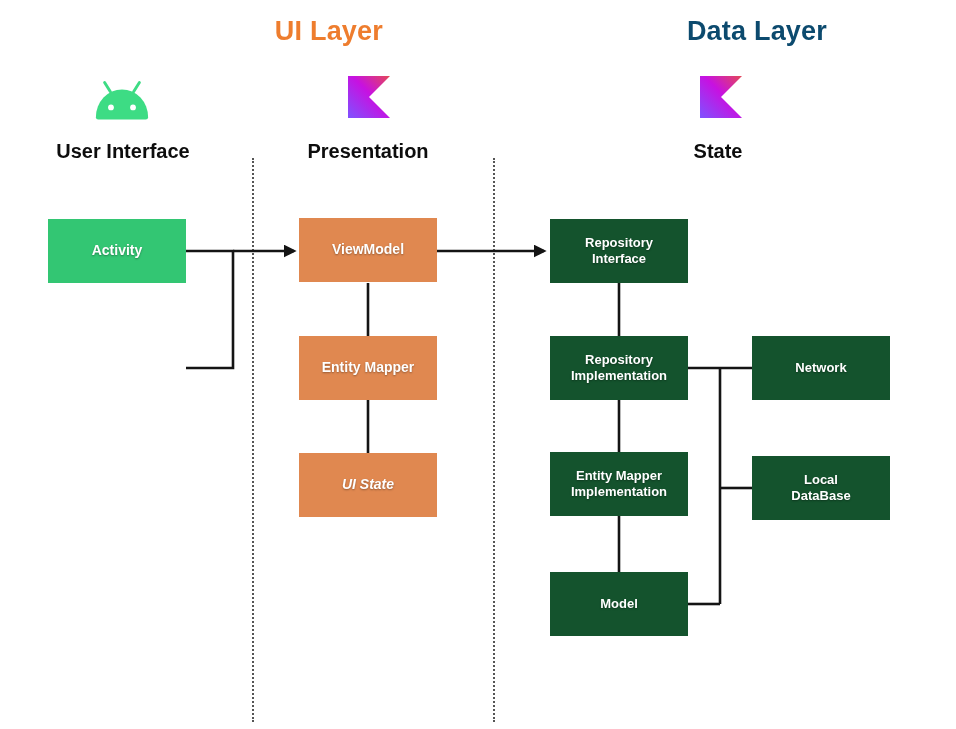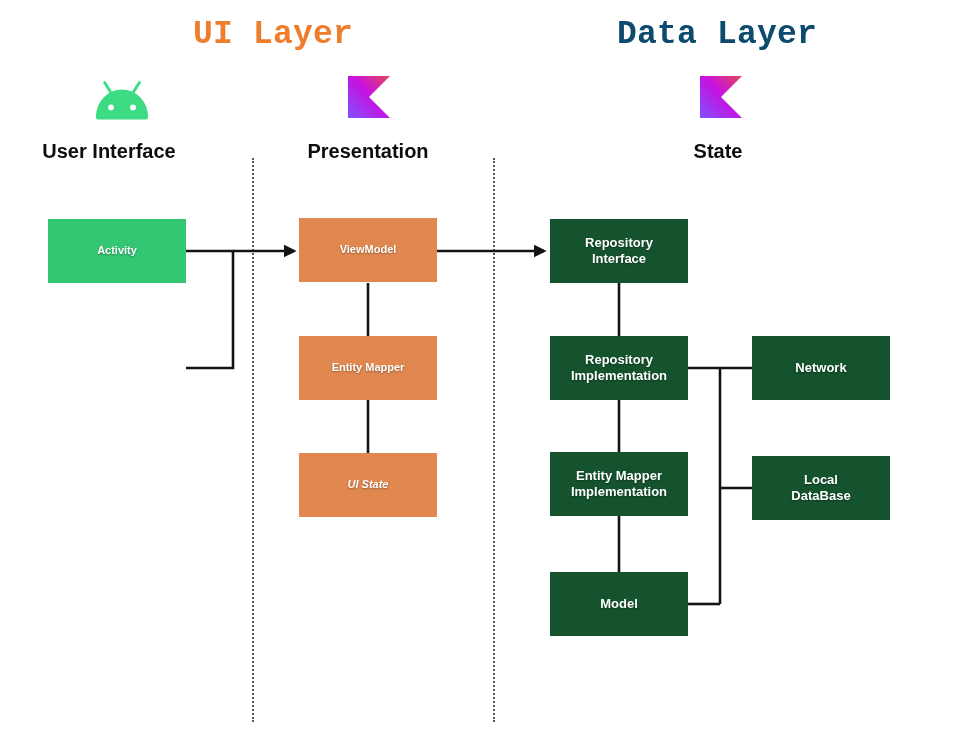--- a/index.html
+++ b/index.html
@@ -1,42 +1,42 @@
 <!DOCTYPE html>
 <html><head>
 <meta charset="utf-8">
 <style>
   html,body{margin:0;padding:0;background:#fff;}
   .canvas{position:relative;width:956px;height:729px;background:#ffffff;
           font-family:"Liberation Sans",sans-serif;overflow:hidden;}
   .edges{position:absolute;left:0;top:0;z-index:1;}
-  .layer-title{position:absolute;top:16px;width:220px;text-align:center;
-               font-size:33px;font-weight:700;letter-spacing:0.2px;z-index:2;font-family:Liberation Mono, monospace;}
+  .layer-title{position:absolute;top:16px;width:220px;text-align:right;
+               font-size:27px;font-weight:700;letter-spacing:0.2px;z-index:2;}
   .title-ui{left:163px;color:#EE7D2E;}
   .title-data{left:607px;color:#0c4a6e;}
   .col-label{position:absolute;top:140px;width:200px;text-align:center;
              font-size:20px;font-weight:700;color:#0d0d0d;z-index:2;}
-  .lbl-ui{left:9px;}
+  .lbl-ui{left:23px;}
   .lbl-presentation{left:268px;}
   .lbl-data{left:618px;}
   .icon-wrap{position:absolute;z-index:2;}
   .android-wrap{left:93px;top:78px;}
   .kotlin{width:42px;height:42px;
           background:linear-gradient(to bottom left,#E44857 0%,#C711E1 45%,#7F52FF 100%);
           clip-path:polygon(0 0,100% 0,50% 50%,100% 100%,0 100%);}
   .kotlin-1{left:348px;top:76px;}
   .kotlin-2{left:700px;top:76px;}
   .vsep{position:absolute;top:158px;height:564px;width:0;
         border-left:2px dotted #555;z-index:0;}
   .vsep-1{left:252px;}
   .vsep-2{left:493px;}
   .node{position:absolute;width:138px;height:64px;z-index:2;
         display:flex;align-items:center;justify-content:center;text-align:center;}
   .node .box-label{color:#ffffff;font-weight:700;white-space:pre-line;line-height:1.25;
-        text-shadow:0 1px 2px rgba(0,0,0,0.35);font-size:11px;}
+        text-shadow:0 1px 2px rgba(0,0,0,0.35);font-size:14px;}
   .node.small .box-label{font-size:13px;}
   .green{background:#33C673;}
   .orange{background:#E08850;}
   .purple{background:#14532d;}
   .n-activity{left:48px;top:219px;}
   .n-compose{left:48px;top:336px;}
   .n-viewmodel{left:299px;top:218px;}
   .n-entity-mapper{left:299px;top:336px;}
   .n-ui-state{left:299px;top:453px;font-style:italic;}
   .n-repo-interface{left:550px;top:219px;}

